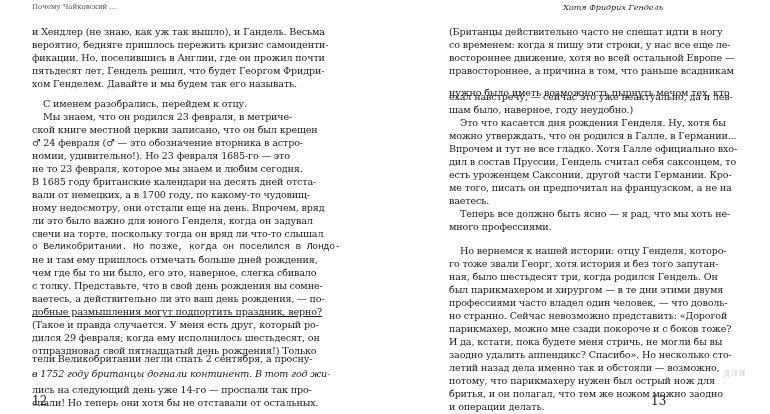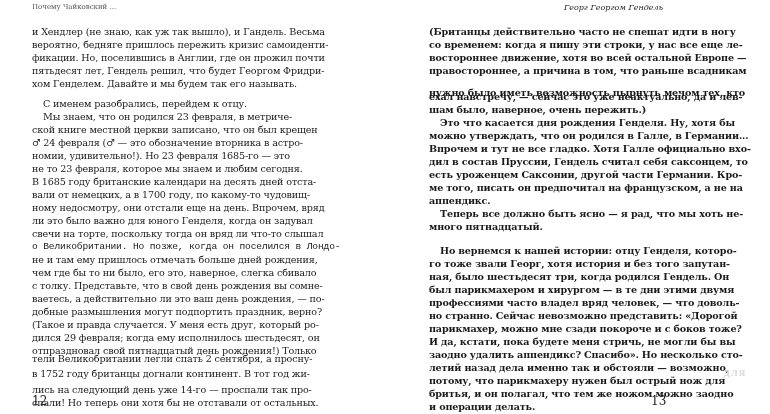--- a/index.html
+++ b/index.html
@@ -5,21 +5,21 @@
     html, body { margin: 0; padding: 0; background: #ffffff; }
     body { width: 770px; height: 414px; position: relative; overflow: hidden; font-family: "DejaVu Serif", "Liberation Serif", serif; color: #1a1a1a; }
     .page { position: absolute; top: 0; height: 414px; }
     .page-left { left: 0; width: 385px; }
     .page-right { left: 385px; width: 385px; }
     .running-head { position: absolute; top: 3px; font-size: 7px; color: #555; white-space: nowrap; }
     .page-left .running-head { left: 32px; }
     .page-right .running-head { right: 107px; font-style: italic; color: #222; font-size: 8px; }
     .line { position: absolute; font-size: 9.6px; line-height: 13px; white-space: nowrap; letter-spacing: -0.15px; }
     .page-left .line { left: 32px; width: 228px; }
-    .page-right .line { left: 44px; width: 226px; font-weight: bold; }
+    .page-right .line { left: 64px; width: 226px; }
     .line.indent { text-indent: 11px; }
     .justify { text-align: justify; text-align-last: justify; }
     .folio { position: absolute; top: 394px; font-size: 12px; color: #222; }
     .page-left .folio { left: 32px; }
     .page-right .folio { left: 266px; }
     .watermark { position: absolute; left: 702px; top: 366px; width: 66px; text-align: center; color: #dcdcdc; font-family: "DejaVu Sans", sans-serif; font-weight: bold; line-height: 1; }
     .wm-top { font-size: 12px; letter-spacing: 1px; font-family: Liberation Serif, serif; }
     .wm-bottom { font-size: 20px; letter-spacing: 0px; }
   </style>
 </head>
@@ -42,56 +42,56 @@
       <div class="line justify" style="top: 175px;">В 1685 году британские календари на десять дней отста-</div>
       <div class="line justify" style="top: 188px;">вали от немецких, а в 1700 году, по какому-то чудовищ-</div>
       <div class="line justify" style="top: 201px;">ному недосмотру, они отстали еще на день. Впрочем, вряд</div>
       <div class="line justify" style="top: 214px;">ли это было важно для юного Генделя, когда он задувал</div>
       <div class="line justify" style="top: 227px;">свечи на торте, поскольку тогда он вряд ли что-то слышал</div>
       <div class="line justify" style="top: 240px; font-family: Liberation Mono, monospace;">о Великобритании. Но позже, когда он поселился в Лондо-</div>
       <div class="line justify" style="top: 253px;">не и там ему пришлось отмечать больше дней рождения,</div>
       <div class="line justify" style="top: 266px;">чем где бы то ни было, его это, наверное, слегка сбивало</div>
       <div class="line justify" style="top: 279px;">с толку. Представьте, что в свой день рождения вы сомне-</div>
       <div class="line justify" style="top: 292px;">ваетесь, а действительно ли это ваш день рождения, — по-</div>
-      <div class="line justify" style="top: 305px;">добные размышления могут подпортить праздник, верно?</div>
+      <div class="line justify" style="top: 305px; text-decoration: underline;">добные размышления могут подпортить праздник, верно?</div>
       <div class="line justify" style="top: 318px;">(Такое и правда случается. У меня есть друг, который ро-</div>
       <div class="line justify" style="top: 331px;">дился 29 февраля; когда ему исполнилось шестьдесят, он</div>
       <div class="line justify" style="top: 344px;">отпраздновал свой пятнадцатый день рождения!) Только</div>
-      <div class="line justify" style="top: 367px;">в 1752 году британцы догнали континент. В тот год жи-</div>
+      <div class="line justify" style="top: 367px; font-style: italic;">в 1752 году британцы догнали континент. В тот год жи-</div>
       <div class="line justify" style="top: 352px;">тели Великобритании легли спать 2 сентября, а просну-</div>
       <div class="line justify" style="top: 383px;">лись на следующий день уже 14-го — проспали так про-</div>
       <div class="line justify" style="top: 396px;">спали! Но теперь они хотя бы не отставали от остальных.</div>
     </div>
   <div class="folio">12</div>
 </div>
 
 <div class="page page-right">
-  <div class="running-head">Георг Георгом Гендель</div>
+  <div class="running-head">Хотя Фридрих Гендель</div>
   <div class="text-block">
       <div class="line justify" style="top: 25px;">(Британцы действительно часто не спешат идти в ногу</div>
       <div class="line justify" style="top: 38px;">со временем: когда я пишу эти строки, у нас все еще ле-</div>
       <div class="line justify" style="top: 51px;">востороннее движение, хотя во всей остальной Европе —</div>
       <div class="line justify" style="top: 64px;">правостороннее, а причина в том, что раньше всадникам</div>
       <div class="line justify" style="top: 77px; margin-top: 9px;">нужно было иметь возможность пырнуть мечом тех, кто</div>
       <div class="line justify" style="top: 90px;">ехал навстречу, — сейчас это уже неактуально, да и лев-</div>
-      <div class="line" style="top: 103px;">шам было, наверное, очень пережить.)</div>
+      <div class="line" style="top: 103px;">шам было, наверное, году неудобно.)</div>
       <div class="line indent justify" style="top: 116px;">Это что касается дня рождения Генделя. Ну, хотя бы</div>
       <div class="line justify" style="top: 129px;">можно утверждать, что он родился в Галле, в Германии...</div>
       <div class="line justify" style="top: 142px;">Впрочем и тут не все гладко. Хотя Галле официально вхо-</div>
       <div class="line justify" style="top: 155px;">дил в состав Пруссии, Гендель считал себя саксонцем, то</div>
       <div class="line justify" style="top: 168px;">есть уроженцем Саксонии, другой части Германии. Кро-</div>
       <div class="line justify" style="top: 181px;">ме того, писать он предпочитал на французском, а не на</div>
-      <div class="line" style="top: 194px;">аппендикс.</div>
+      <div class="line" style="top: 194px;">ваетесь.</div>
       <div class="line indent justify" style="top: 207px;">Теперь все должно быть ясно — я рад, что мы хоть не-</div>
-      <div class="line" style="top: 220px;">много пятнадцатый.</div>
+      <div class="line" style="top: 220px;">много профессиями.</div>
       <div class="line indent justify" style="top: 244px;">Но вернемся к нашей истории: отцу Генделя, которо-</div>
       <div class="line justify" style="top: 257px;">го тоже звали Георг, хотя история и без того запутан-</div>
       <div class="line justify" style="top: 270px;">ная, было шестьдесят три, когда родился Гендель. Он</div>
       <div class="line justify" style="top: 283px;">был парикмахером и хирургом — в те дни этими двумя</div>
-      <div class="line justify" style="top: 296px;">профессиями часто владел вряд человек, — что доволь-</div>
+      <div class="line justify" style="top: 296px;">профессиями часто владел один человек, — что доволь-</div>
       <div class="line justify" style="top: 309px;">но странно. Сейчас невозможно представить: «Дорогой</div>
       <div class="line justify" style="top: 322px;">парикмахер, можно мне сзади покороче и с боков тоже?</div>
       <div class="line justify" style="top: 335px;">И да, кстати, пока будете меня стричь, не могли бы вы</div>
       <div class="line justify" style="top: 348px;">заодно удалить аппендикс? Спасибо». Но несколько сто-</div>
       <div class="line justify" style="top: 361px;">летий назад дела именно так и обстояли — возможно,</div>
       <div class="line justify" style="top: 374px;">потому, что парикмахеру нужен был острый нож для</div>
       <div class="line justify" style="top: 387px;">бритья, и он полагал, что тем же ножом можно заодно</div>
       <div class="line" style="top: 400px;">и операции делать.</div>
     </div>
   <div class="folio">13</div>

